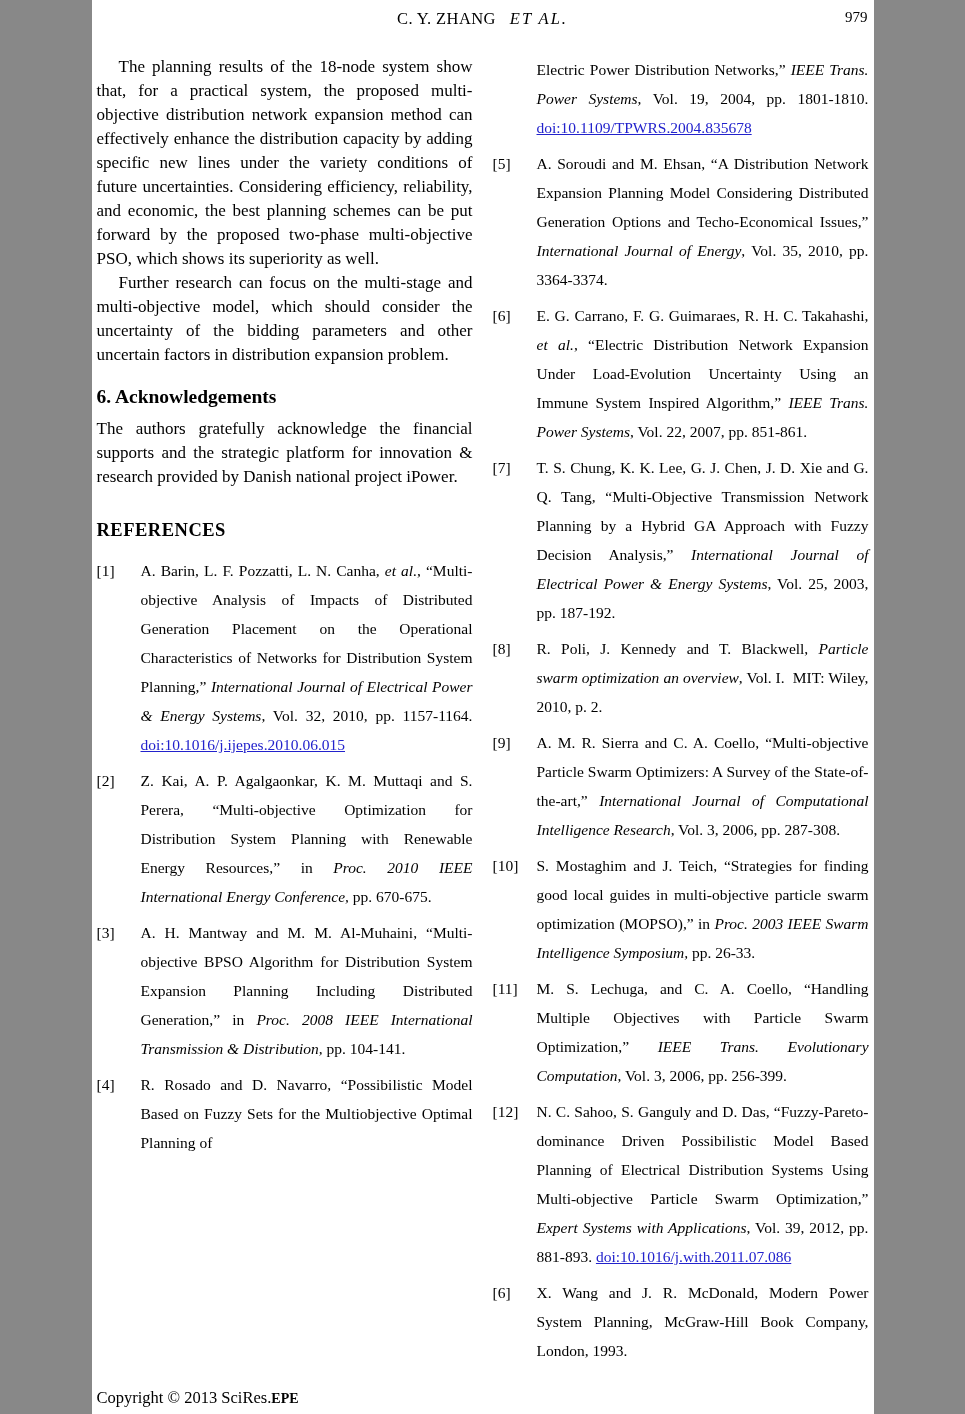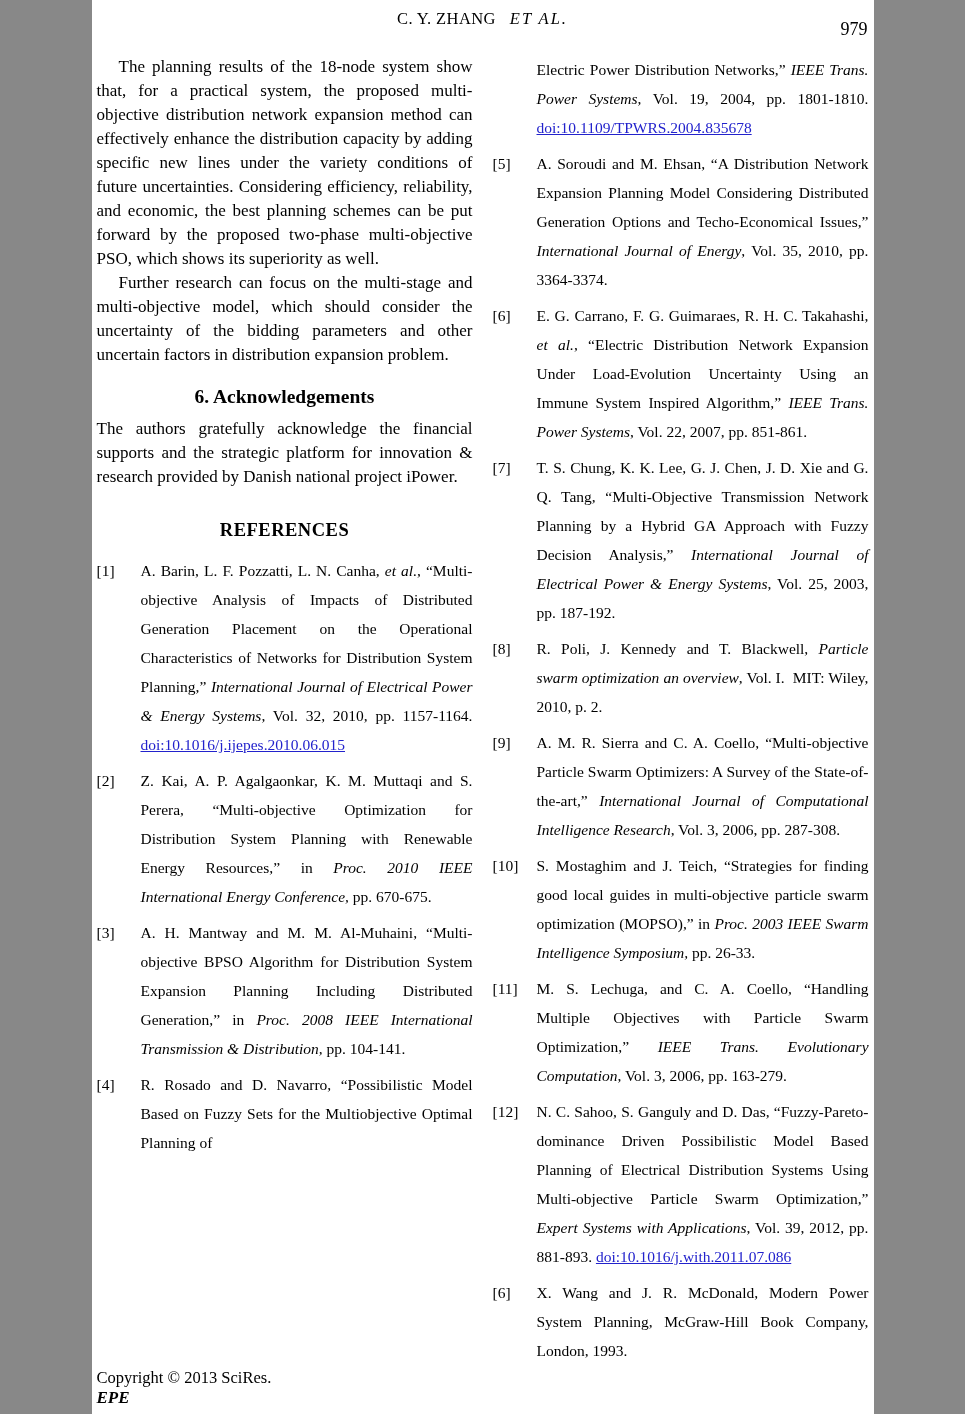--- a/index.html
+++ b/index.html
@@ -30,22 +30,22 @@
     font-size:16.5px;
     letter-spacing:0.4px;
   }
   .running-head .etal{
     font-style:italic;
     margin-left:14px;
     letter-spacing:2px;
   }
   .page-num{
     position:absolute;
-    top:19px; right:6px;
-    font-size:18px;
+    top:9px; right:6px;
+    font-size:15px;
   }
   
   .columns{
     position:absolute;
     top:55px; left:5px; right:5px;
     display:flex;
     gap:20px;
   }
   .col{
     flex:1 1 0;
@@ -56,32 +56,31 @@
     font-size:17px;
     line-height:24px;
     text-align:justify;
     text-indent:22px;
     hyphens:auto;
   }
   .ack-heading{
     font-size:19.5px;
     font-weight:bold;
     margin:19px 0 9px 0;
-    text-align:center;
   }
   p.ack-par{
     margin:0;
     font-size:17px;
     line-height:24px;
     text-align:justify;
     text-indent:0;
     hyphens:auto;
   }
   .refs-heading{
-    text-align:center;
+    text-align:left;
     font-weight:bold;
     font-size:18.5px;
     margin:31px 0 15px 0;
     letter-spacing:0.5px;
   }
   .ref{
     position:relative;
     padding-left:44px;
     font-size:15.5px;
     line-height:29px;
@@ -101,26 +100,24 @@
     cursor:pointer;
   }
   
   .footer{
     position:absolute;
     left:5px; right:5px; bottom:6px;
     display:flex;
     justify-content:flex-start;
     align-items:baseline;
     font-size:16.5px;
-    flex-direction:column;
   }
   .journal-abbrev{
-    font-style:italic;
     font-weight:bold;
-    font-size:17px;
+    font-size:14px;
   }
 </style>
 </head>
 <body>
 
 <div class="page">
 
   <div class="running-head"><span>C. Y. ZHANG</span><span class="etal">ET AL.</span></div>
   <div class="page-num">979</div>
 
@@ -176,21 +173,21 @@
       <div class="ref">
         <span class="ref-label">[9]</span>
         <span><span>A. M. R. Sierra and C. A. Coello, “Multi-objective Particle Swarm Optimizers: A Survey of the State-of-the-art,” </span><i>International Journal of Computational Intelligence Research</i><span>, Vol. 3, 2006, pp. 287-308.</span></span>
       </div>
       <div class="ref">
         <span class="ref-label">[10]</span>
         <span><span>S. Mostaghim and J. Teich, “Strategies for finding good local guides in multi-objective particle swarm optimization (MOPSO),” in </span><i>Proc. 2003 IEEE Swarm Intelligence Symposium,</i><span> pp. 26-33.</span></span>
       </div>
       <div class="ref">
         <span class="ref-label">[11]</span>
-        <span><span>M. S. Lechuga, and C. A. Coello, “Handling Multiple Objectives with Particle Swarm Optimization,” </span><i>IEEE Trans. Evolutionary Computation</i><span>, Vol. 3, 2006, pp. 163-279.</span></span>
+        <span><span>M. S. Lechuga, and C. A. Coello, “Handling Multiple Objectives with Particle Swarm Optimization,” </span><i>IEEE Trans. Evolutionary Computation</i><span>, Vol. 3, 2006, pp. 256-399.</span></span>
       </div>
       <div class="ref">
         <span class="ref-label">[12]</span>
         <span><span>N. C. Sahoo, S. Ganguly and D. Das, “Fuzzy-Pareto-dominance Driven Possibilistic Model Based Planning of Electrical Distribution Systems Using Multi-objective Particle Swarm Optimization,” </span><i>Expert Systems with Applications</i><span>, Vol. 39, 2012, pp. 881-893. </span><a class="doi" href="#">doi:10.1016/j.with.2011.07.086</a></span>
       </div>
       <div class="ref">
         <span class="ref-label">[6]</span>
         <span><span>X. Wang and J. R. McDonald, Modern Power System Planning, McGraw-Hill Book Company, London, 1993.</span></span>
       </div>
     </div>

